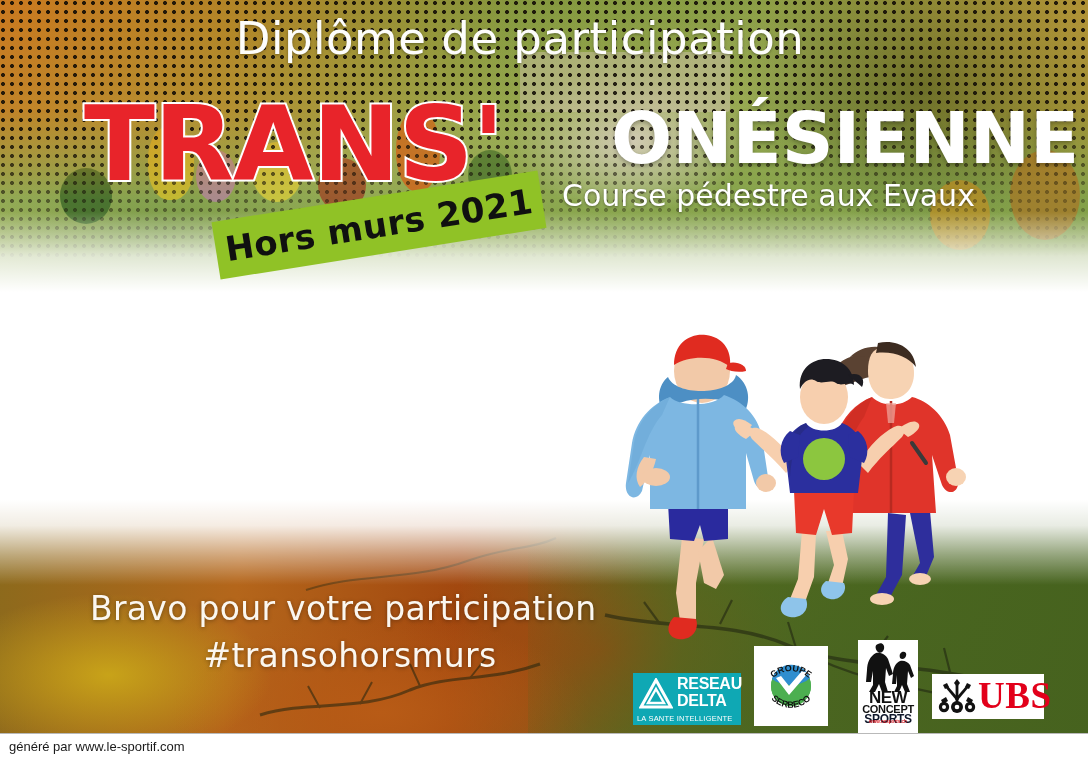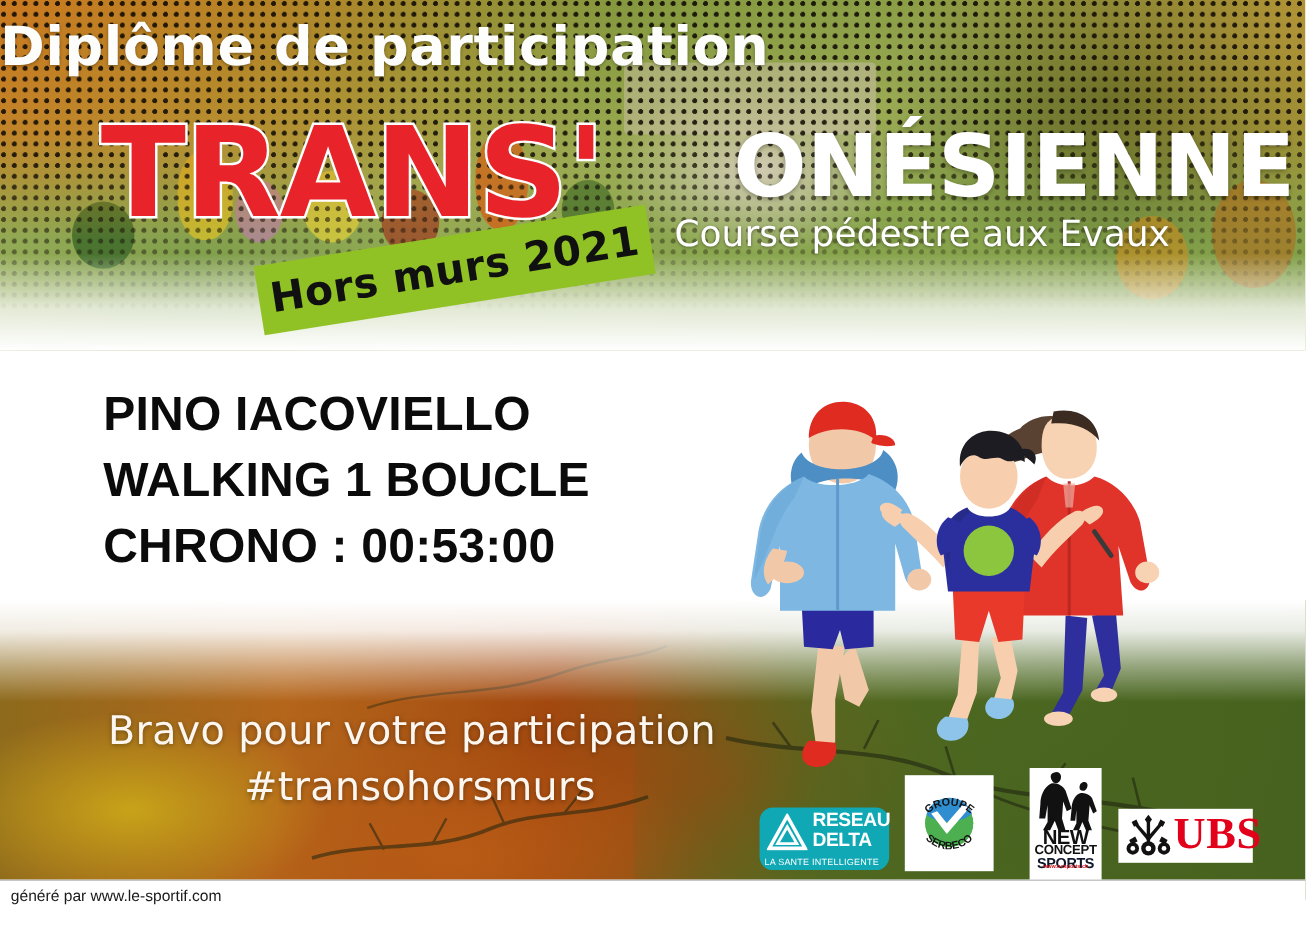--- a/index.html
+++ b/index.html
@@ -48,22 +48,23 @@
             mask-image:linear-gradient(180deg, rgba(0,0,0,1) 0%, rgba(0,0,0,.85) 55%, rgba(0,0,0,0) 100%);
   }
   
   .header-fade{
     position:absolute; left:0; bottom:0; width:1088px; height:80px;
     background:linear-gradient(180deg, rgba(255,255,255,0) 0%, rgba(255,255,255,.75) 55%, #fff 100%);
   }
 
   #doc-title{
     position:absolute; left:0; top:12px; width:1040px;
-    font-family:"DejaVu Sans", sans-serif;
-    font-size:45px; font-weight:700; letter-spacing:.5px;
+    text-align:center;
+    font-family:"DejaVu Sans", sans-serif;
+    font-size:45px; font-weight:400; letter-spacing:.5px;
     color:#fdfdfb;
     text-shadow:0 1px 3px rgba(0,0,0,.35);
   }
 
   
   #event-logo{
     position:absolute; left:84px; top:92px; width:960px; height:140px;
   }
   #logo-trans{
     position:absolute; left:0; top:0;
@@ -147,21 +148,21 @@
 
   
   #runners{ position:absolute; left:620px; top:325px; width:468px; height:320px; }
   #runners svg{ display:block; }
 
   
   #sponsors{ position:absolute; left:630px; top:640px; height:90px; }
   .logo-box{ position:absolute; background:#ffffff; }
 
   
-  #logo-delta{ left:3px; top:33px; width:108px; height:52px; background:#0fa8b4;border-radius:11px; }
+  #logo-delta{ left:3px; top:33px; width:108px; height:52px; background:#0fa8b4; }
   #logo-delta .dl-tri{ position:absolute; left:6px; top:5px; width:34px; height:31px; }
   #logo-delta .dl-txt{
     position:absolute; left:44px; top:3px;
     font-family:"Liberation Sans", sans-serif; font-weight:800;
     color:#ffffff; font-size:16px; line-height:16px; letter-spacing:-.3px;
   }
   #logo-delta .dl-tag{
     position:absolute; left:4px; bottom:2px; width:100px;
     font-family:"Liberation Sans", sans-serif; font-weight:400;
     color:#ffffff; font-size:7.5px; letter-spacing:.2px;
@@ -242,25 +243,20 @@
       <div id="logo-trans">TRANS'</div>
       <div id="logo-onesienne">ONÉSIENNE</div>
       <div id="logo-subtitle">Course pédestre aux Evaux</div>
     </div>
 
     <div id="badge-hors-murs">
       <span>Hors murs 2021</span>
     </div>
   </div>
 
-  <div id="participant-block">
-    <div class="participant-line">PINO IACOVIELLO</div>
-    <div class="participant-line">WALKING 1 BOUCLE</div>
-    <div class="participant-line">CHRONO : 00:53:00</div>
-  </div>
 
   <div id="bottom-band">
     <div class="photo-bottom"></div>
     <div class="grass-right"></div>
 
     <svg class="twigs" style="left:250px;top:120px;" width="300" height="120" viewBox="0 0 300 120">
       <path d="M10,95 C60,80 110,92 160,70 C200,54 240,62 290,44" stroke="#20240f" stroke-width="3" fill="none"></path>
       <path d="M70,88 L58,66 M110,84 L122,62 M170,66 L160,44 M220,58 L236,38" stroke="#20240f" stroke-width="2" fill="none"></path>
     </svg>
     <svg class="twigs" style="left:600px;top:60px;" width="420" height="150" viewBox="0 0 420 150">

